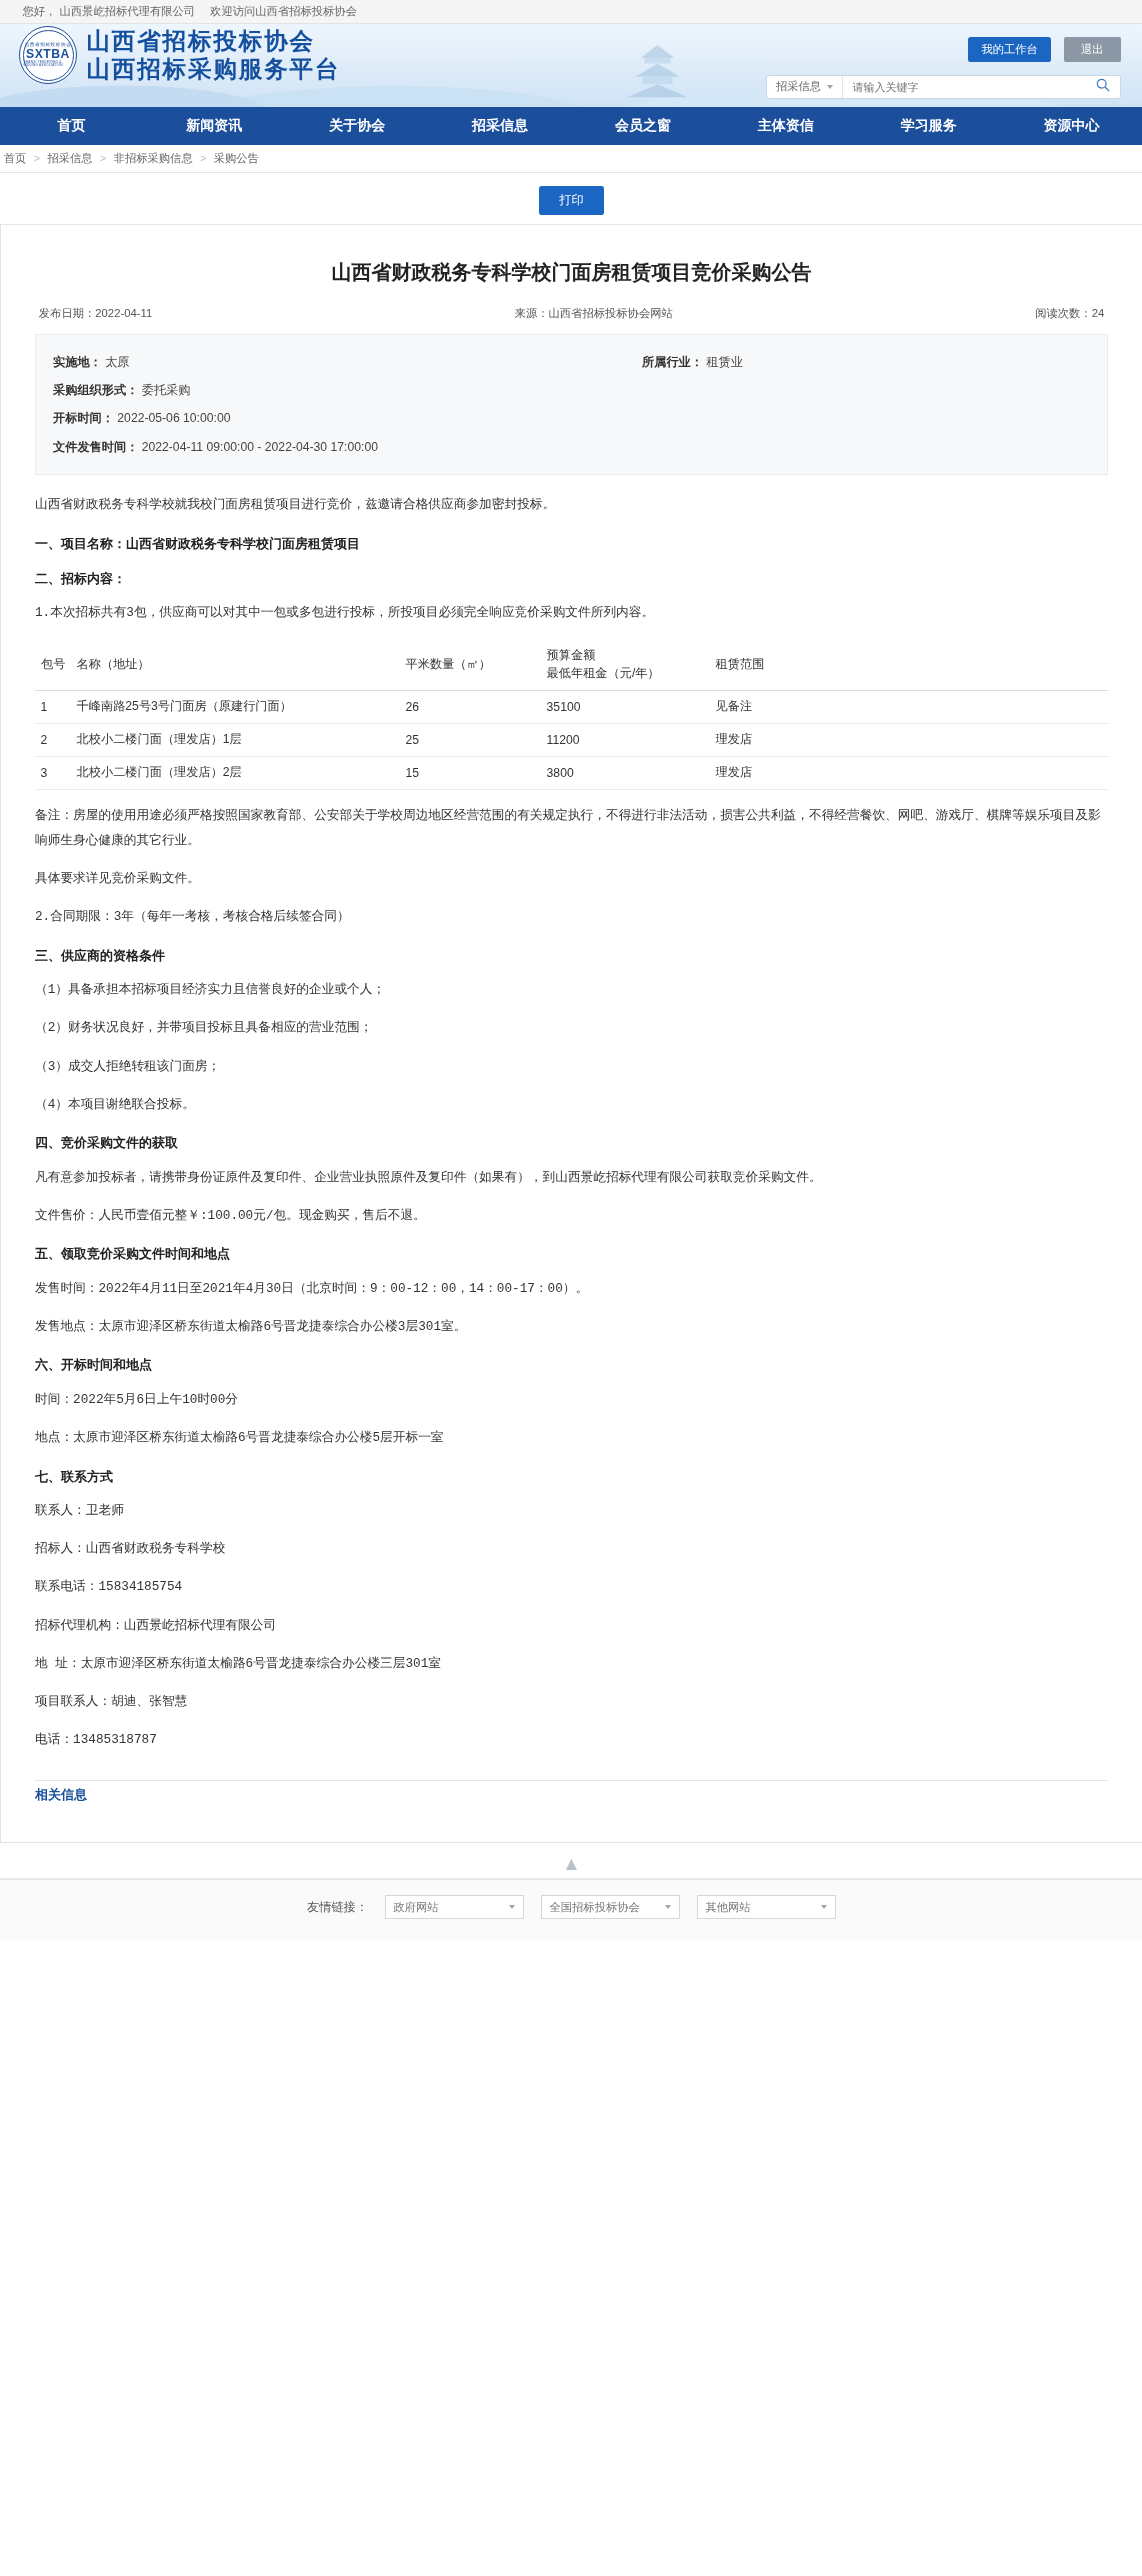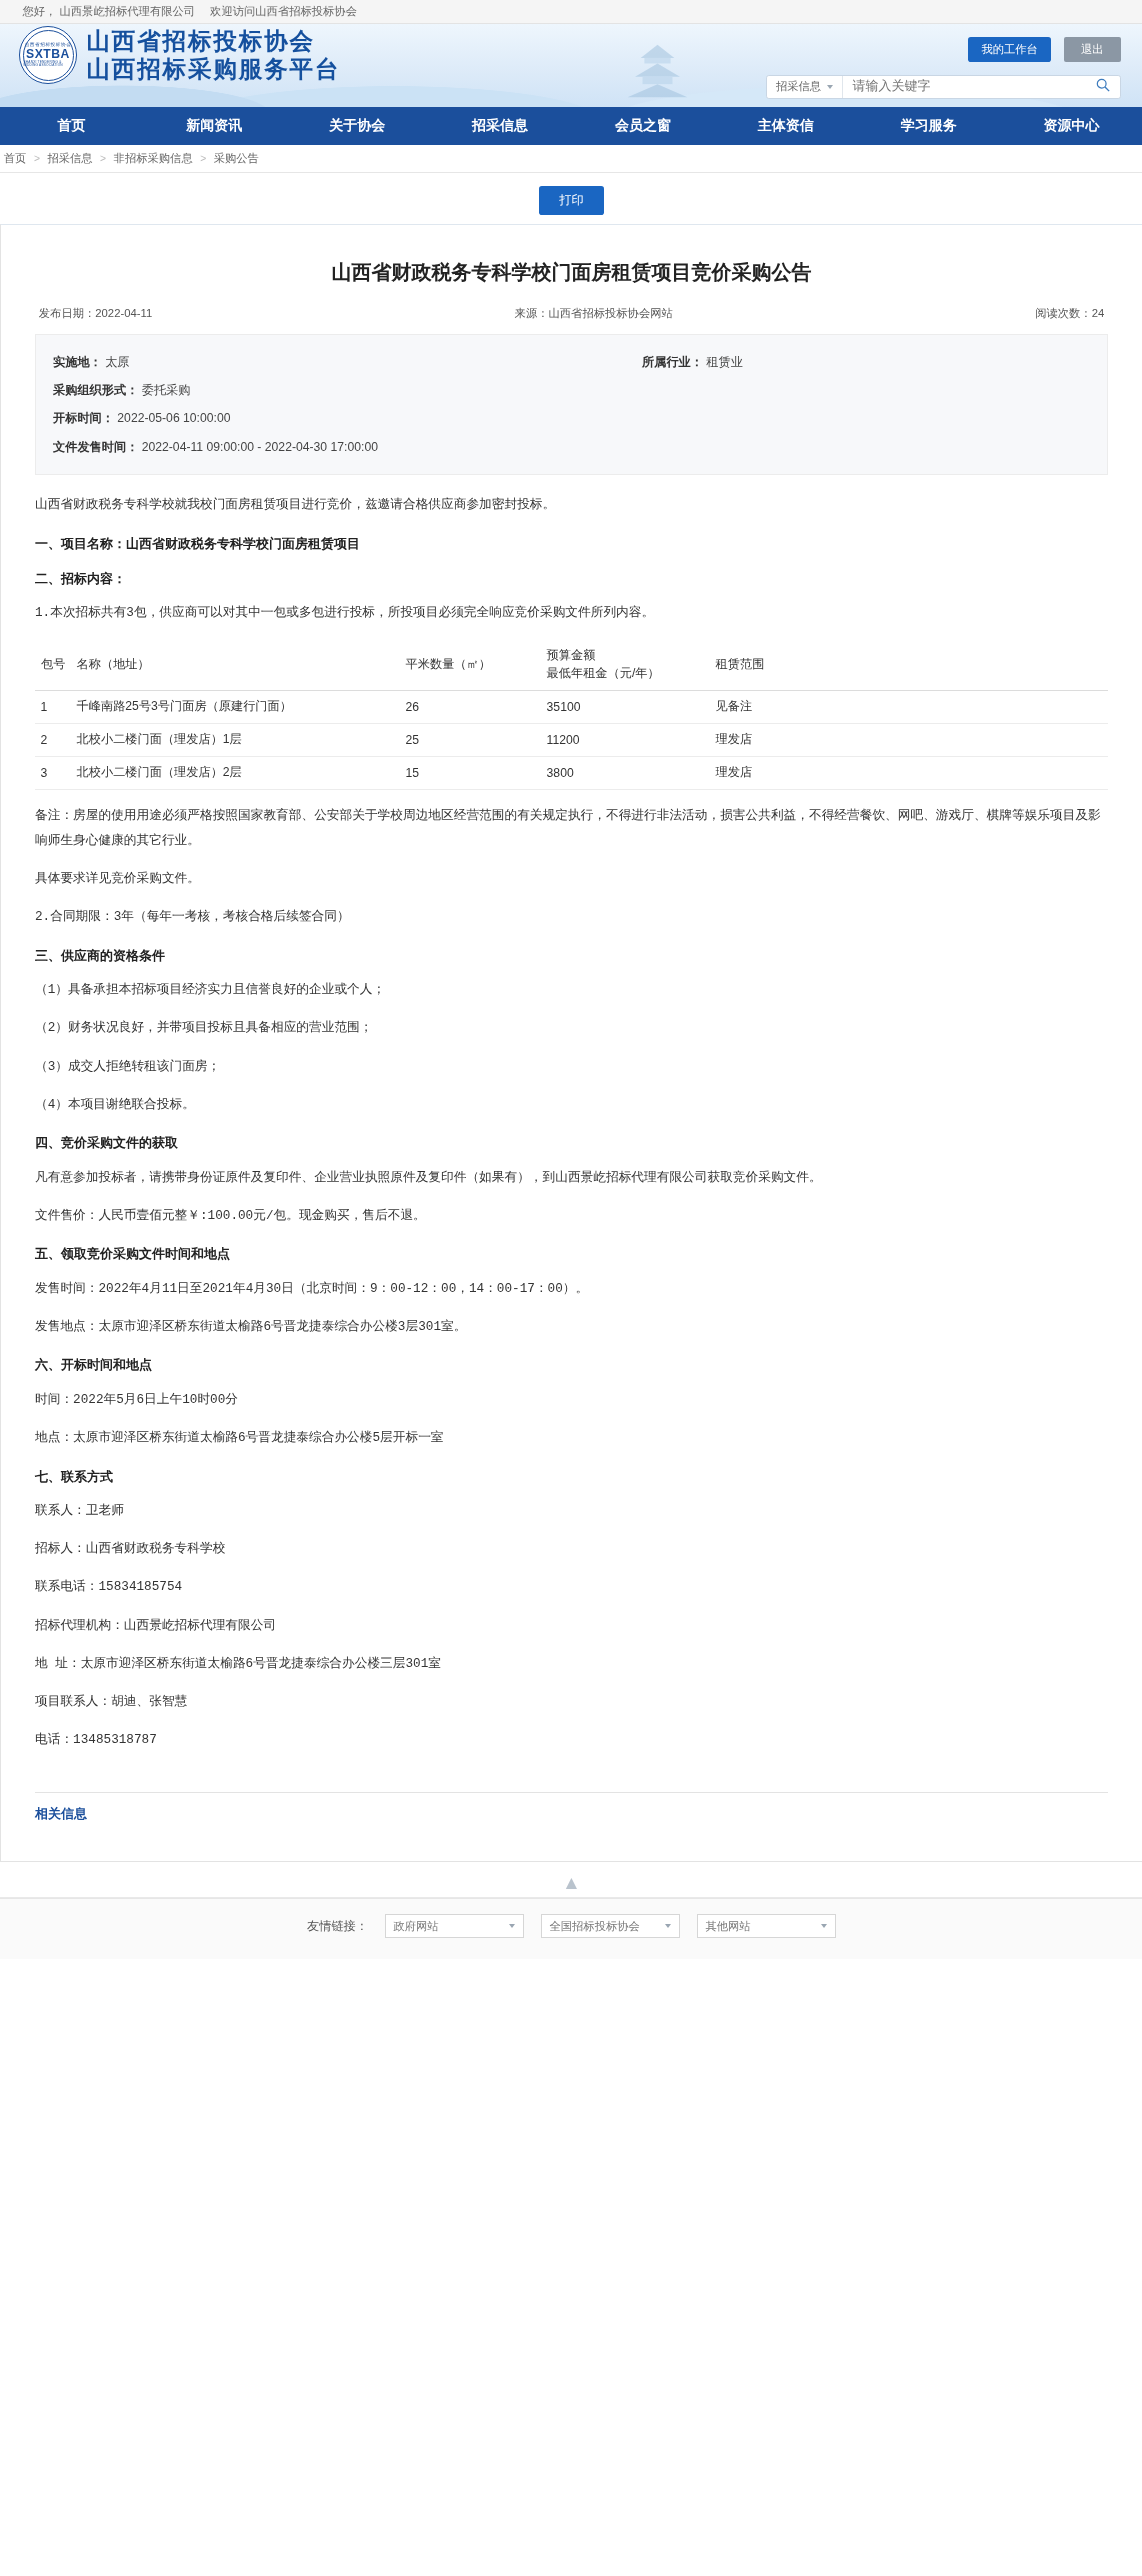--- a/index.html
+++ b/index.html
@@ -79,22 +79,22 @@
     background:#fff; border:0.9px solid #c9d6e4; border-radius:2.8px;
     height:24.4px; width:355px;
   }
   .searchbar .sel {
     display:flex;align-items:center; gap:5.6px;
     font-size:11.3px; color:#666; padding:0 9.4px; border-right:0.9px solid #e0e6ec; height:100%;
     cursor:pointer;
   }
   .caret { width:0;height:0;border-left:3.8px solid transparent;border-right:3.8px solid transparent;border-top:4.7px solid #9aa6b2; }
   .searchbar input {
-    border:none; outline:none; flex:1; font-size:13px; color:#999; padding:0 9.4px; height:100%;
-    font-family:Liberation Mono, monospace;
+    border:none; outline:none; flex:1; font-size:11px; color:#999; padding:0 9.4px; height:100%;
+    font-family:Liberation Sans, sans-serif;
   }
   .searchbar .mag { padding:0 9.4px; cursor:pointer; }
 
   .nav {
     height:38px; background:#1b4f9c; display:flex; align-items:stretch;
   }
   .nav a {
     flex:1; display:flex; align-items:center; justify-content:center;
     color:#fff; font-size:14px; text-decoration:none; font-weight:bold; cursor:pointer;
   }
@@ -144,21 +144,21 @@
   table.pkg th, table.pkg td { padding:7.5px 5.6px; text-align:left; vertical-align:middle; }
   table.pkg thead th { border-bottom:0.9px solid #dcdcdc; font-weight:normal; color:#333; }
   table.pkg tbody td { border-bottom:0.9px solid #ececec; }
   table.pkg .c-no { width:36px;text-align:right; }
   table.pkg .c-name { width:329px; }
   table.pkg .c-area { width:141px; }
   table.pkg .c-amt { width:169px; }
   .th-two { line-height:1.5; }
 
   .related {
-    border-top:0.9px solid #e3e3e3; margin-top:40px; padding-top:12px;
+    border-top:0.9px solid #e3e3e3; margin-top:28px; padding-top:5px;
     font-size:13px; color:#1b4f9c; font-weight:bold;
   }
   .backtop {
     text-align:center; padding:11.3px 0 5.6px;
   }
   .backtop .arrow {
     display:inline-block; width:26px; height:17px;
     color:#b9c3cd; font-size:19px; line-height:17px; cursor:pointer;
   }
   .footer {

